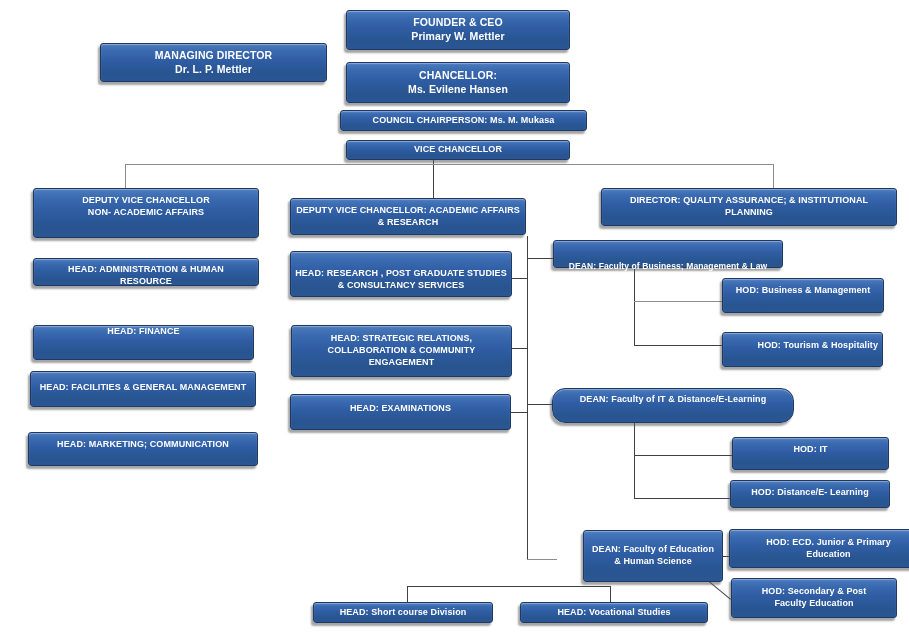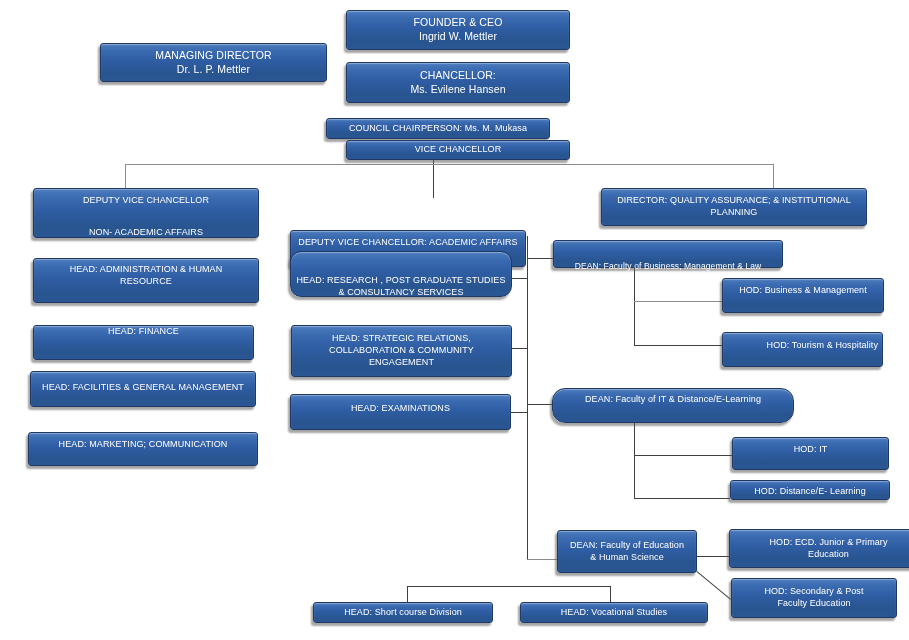--- a/index.html
+++ b/index.html
@@ -6,21 +6,21 @@
   #canvas{
     position:relative;width:909px;height:640px;background:#ffffff;
     font-family:"Liberation Sans",sans-serif;overflow:hidden;
   }
   .node{
     position:absolute;
     background:linear-gradient(180deg,#4d7cbe 0%,#3a6ab0 18%,#2f5da3 45%,#28548f 80%,#2a5694 100%);
     border:1px solid #1f3864;
     border-radius:3px;
     box-shadow:-2px 3px 2px rgba(89,89,89,.55), inset 0 1px 1px rgba(255,255,255,.35);
-    color:#ffffff;font-weight:normal;
+    color:#ffffff;font-weight:bold;
     display:flex;flex-direction:column;align-items:center;justify-content:center;
     text-align:center;line-height:1.32;font-size:9px;letter-spacing:.1px;
     box-sizing:border-box;padding:1px 4px;
   }
   .node.lg{font-size:10.5px;}
   .node.sm{font-size:8.5px;}
   .line{position:absolute;background:#8c8c8c;}
   .line.dark{background:#404040;}
   .line.h{height:1px;}
   .line.v{width:1px;}
@@ -54,74 +54,74 @@
 
   <div class="line h dark" style="left:697px;top:556px;width:32px;"></div>
   <div class="line d dark" style="left:697px;top:571px;width:44px;transform:rotate(39.5deg);"></div>
 
   <div class="line h dark" style="left:407px;top:586px;width:204px;"></div>
   <div class="line v dark" style="left:407px;top:586px;height:16px;"></div>
   <div class="line v dark" style="left:610px;top:586px;height:17px;"></div>
 
   <div class="node lg" style="left:346px;top:10px;width:224px;height:40px;">
     <span>FOUNDER &amp; CEO</span>
-    <span>Ingrid W. Mettler</span>
+    <span>Primary W. Mettler</span>
   </div>
 
   <div class="node lg" style="left:100px;top:43px;width:227px;height:39px;">
     <span>MANAGING DIRECTOR</span>
     <span>Dr. L. P. Mettler</span>
   </div>
 
   <div class="node lg" style="left:346px;top:62px;width:224px;height:41px;">
     <span>CHANCELLOR:</span>
     <span>Ms. Evilene Hansen</span>
   </div>
 
-  <div class="node" style="left:326px;top:110px;width:224px;height:21px;margin-top:8px;">
+  <div class="node" style="left:340px;top:110px;width:247px;height:21px;">
     <span>COUNCIL CHAIRPERSON: Ms. M. Mukasa</span>
   </div>
 
   <div class="node" style="left:346px;top:140px;width:224px;height:20px;">
     <span>VICE CHANCELLOR</span>
   </div>
 
-  <div class="node" style="left:33px;top:188px;width:226px;height:50px;justify-content:flex-start;padding-top:6px;gap:20px;">
+  <div class="node" style="left:33px;top:188px;width:226px;height:50px;justify-content:flex-start;padding-top:6px;">
     <span>DEPUTY VICE CHANCELLOR</span>
     <span>NON- ACADEMIC AFFAIRS</span>
   </div>
 
-  <div class="node" style="left:290px;top:198px;width:236px;height:37px;margin-top:32px;">
+  <div class="node" style="left:290px;top:198px;width:236px;height:37px;">
     <span>DEPUTY VICE CHANCELLOR: ACADEMIC AFFAIRS</span>
     <span>&amp; RESEARCH</span>
   </div>
 
-  <div class="node" style="left:601px;top:188px;width:266px;height:38px;">
+  <div class="node" style="left:601px;top:188px;width:296px;height:38px;">
     <span>DIRECTOR: QUALITY ASSURANCE; &amp; INSTITUTIONAL</span>
     <span>PLANNING</span>
   </div>
 
-  <div class="node" style="left:33px;top:258px;width:226px;height:45px;justify-content:flex-start;padding-top:5px;">
+  <div class="node" style="left:33px;top:258px;width:226px;height:28px;justify-content:flex-start;padding-top:5px;">
     <span>HEAD: ADMINISTRATION  &amp; HUMAN</span>
     <span>RESOURCE</span>
   </div>
 
   <div class="node" style="left:33px;top:325px;width:221px;height:35px;justify-content:flex-start;padding-top:0;">
     <span>HEAD: FINANCE</span>
   </div>
 
   <div class="node" style="left:30px;top:371px;width:226px;height:36px;justify-content:flex-start;padding-top:10px;">
     <span>HEAD: FACILITIES &amp; GENERAL MANAGEMENT</span>
   </div>
 
   <div class="node" style="left:28px;top:432px;width:230px;height:34px;justify-content:flex-start;padding-top:6px;">
     <span>HEAD: MARKETING; COMMUNICATION</span>
   </div>
 
-  <div class="node" style="left:290px;top:251px;width:222px;height:46px;justify-content:flex-start;padding-top:23px;border-radius:11px;">
+  <div class="node" style="left:290px;top:251px;width:222px;height:46px;justify-content:flex-start;padding-top:16px;">
     <span>HEAD: RESEARCH , POST GRADUATE STUDIES</span>
     <span>&amp; CONSULTANCY SERVICES</span>
   </div>
 
   <div class="node" style="left:291px;top:325px;width:221px;height:52px;">
     <span>HEAD: STRATEGIC RELATIONS,</span>
     <span>COLLABORATION &amp; COMMUNITY</span>
     <span>ENGAGEMENT</span>
   </div>
 
@@ -142,25 +142,25 @@
   </div>
 
   <div class="node" style="left:552px;top:388px;width:242px;height:35px;justify-content:flex-start;padding-top:5px;border-radius:13px;">
     <span>DEAN: Faculty of IT &amp; Distance/E-Learning</span>
   </div>
 
   <div class="node" style="left:732px;top:437px;width:157px;height:33px;justify-content:flex-start;padding-top:6px;">
     <span>HOD: IT</span>
   </div>
 
-  <div class="node" style="left:730px;top:480px;width:160px;height:20px;justify-content:flex-end;padding-top:6px;">
+  <div class="node" style="left:730px;top:480px;width:160px;height:28px;justify-content:flex-start;padding-top:6px;">
     <span>HOD: Distance/E- Learning</span>
   </div>
 
-  <div class="node" style="left:557px;top:530px;width:140px;height:43px;">
+  <div class="node" style="left:583px;top:530px;width:140px;height:52px;">
     <span>DEAN: Faculty of Education</span>
     <span>&amp; Human Science</span>
   </div>
 
   <div class="node" style="left:729px;top:529px;width:199px;height:39px;">
     <span>HOD:  ECD. Junior &amp; Primary</span>
     <span>Education</span>
   </div>
 
   <div class="node" style="left:731px;top:578px;width:166px;height:40px;">

